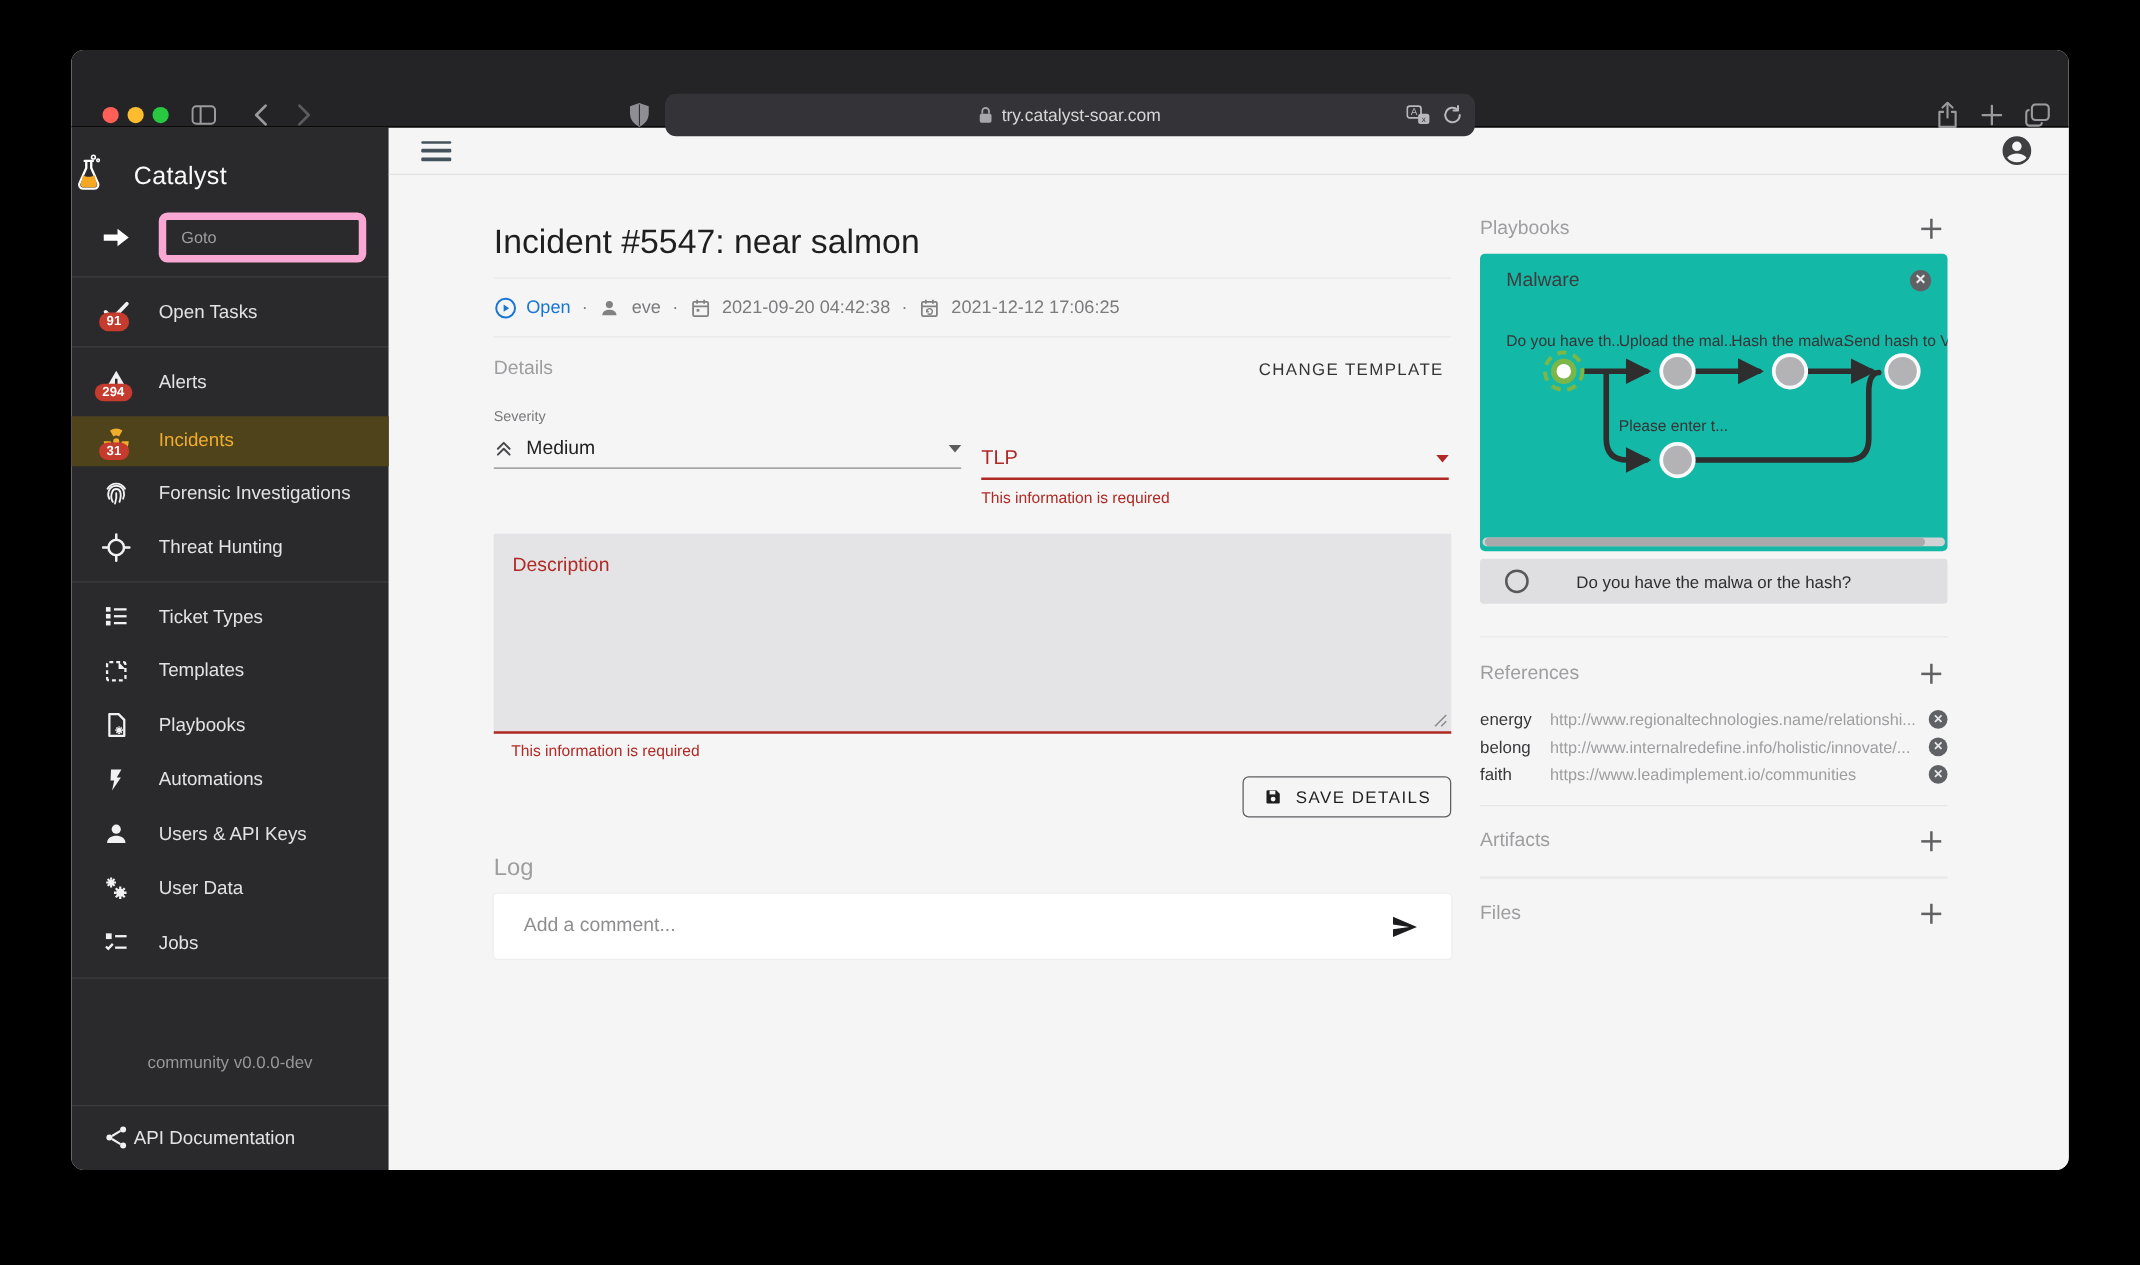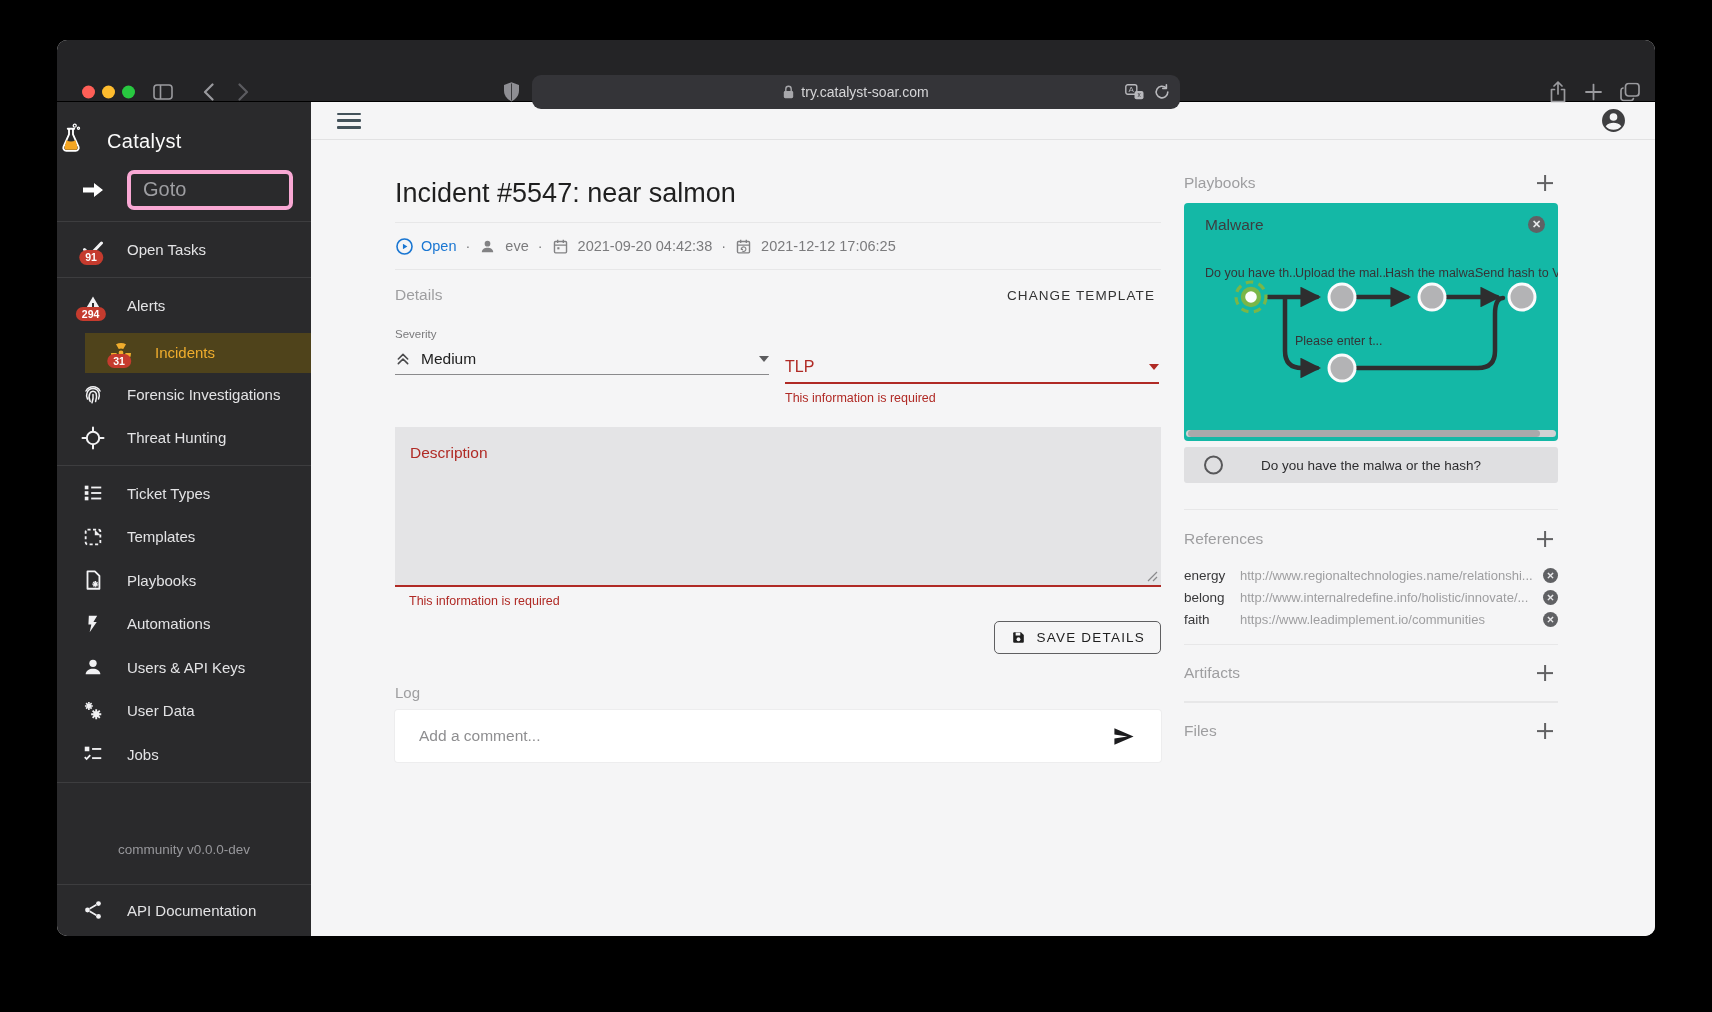--- a/index.html
+++ b/index.html
@@ -18,31 +18,31 @@
   .urlfield .lock { margin-right:7px; color:#a7a7ab; display:flex; }
   .urlright { position:absolute; right:10px; top:0; height:34px; display:flex; align-items:center; gap:10px; color:#b9b9bd; }
 
   
   .app { flex:1; display:flex; min-height:0; }
   .sidebar { width:254px; background:#2a2a2c; color:#ededee; display:flex; flex-direction:column; flex:0 0 254px; }
   .sdivider { height:1px; background:rgba(255,255,255,.09); flex:0 0 1px; }
   .brandrow { height:52px; display:flex; align-items:flex-end; gap:22px; }
   .brand { font-size:20px; color:#fafafa; letter-spacing:.3px; }
   .gotorow { height:62px; margin-top:6px; display:flex; align-items:center; padding-left:22px; gap:20px; }
-  .goto-input { width:166px; height:40px; background:transparent; border:4px solid #f9a8d4; border-radius:7px; color:#e8e8e8; font-size:20px; padding:0 12px; outline:none; }
+  .goto-input { width:166px; height:40px; background:transparent; border:6px solid #f9a8d4; border-radius:7px; color:#e8e8e8; font-size:13px; padding:0 12px; outline:none; }
   .goto-input::placeholder { color:#9e9ea2; }
   .navitem { height:56px; display:flex; align-items:center; padding-left:22px; gap:20px; font-size:15px; color:#e3e3e5; position:relative; cursor:pointer; }
   .navitem.h44 { height:44px; }
   .navitem.h40 { height:40px; }
   .icwrap { width:28px; height:28px; position:relative; display:flex; align-items:center; justify-content:center; color:#f1f1f3; flex:0 0 28px; }
   .badge { position:absolute; top:15px; left:50%; transform:translateX(-58%); background:#c53b2e; color:#fff; font-size:10.5px; border-radius:9px; padding:2px 6px; line-height:1; font-weight:bold; }
-  .navitem.active { background:#4f431b; color:#f0ad2d;margin-left:28px; }
+  .navitem.active { background:#4f431b; color:#f0ad2d; }
   .navitem.active .icwrap { color:#f0ad2d; }
   .version { text-align:center; color:#97979b; font-size:13.5px; }
-  .apirow { height:52px; display:flex; align-items:center; padding-left:22px; gap:20px; font-size:15px; color:#e3e3e5; cursor:pointer; }
+  .apirow { height:52px; display:flex; align-items:center; padding-left:22px; font-size:15px; color:#e3e3e5; cursor:pointer; }
 
   .main { flex:1; display:flex; flex-direction:column; background:#f5f5f6; min-width:0; }
   .appbar { height:38px; flex:0 0 38px; border-bottom:1px solid #e2e2e3; display:flex; align-items:center; justify-content:space-between; padding:0 28px 0 26px; }
   .hamb { width:24px; height:16px; display:flex; flex-direction:column; justify-content:space-between; cursor:pointer; }
   .hamb span { height:2.5px; background:#44535b; border-radius:1px; }
   .avatar { color:#3f3f41; display:flex; cursor:pointer; }
 
   .content { flex:1; display:flex; padding-left:84px; overflow:hidden; }
   .leftcol { width:766px; flex:0 0 766px; }
   .rightcol { width:374px; flex:0 0 374px; margin-left:23px; }
@@ -71,21 +71,21 @@
   .caret.redc { border-top-color:#b02a25; }
 
   .descbox { margin-top:22px; position:relative; height:160px; background:#e4e4e6; border-bottom:2px solid #b02a25; padding:17px 15px; cursor:text; }
   .desclabel { font-size:15.5px; color:#b02a25; }
   .grip { position:absolute; right:3px; bottom:3px; }
   .descerr { margin-top:7px; margin-left:14px; font-size:12.5px; color:#b02a25; }
 
   .saverow { margin-top:13px; display:flex; justify-content:flex-end; }
   .savebtn { display:flex; align-items:center; gap:10px; height:33px; padding:0 15px; border:1px solid #5f5f61; border-radius:5px; background:transparent; font-family:inherit; font-size:13.5px; letter-spacing:1.2px; color:#1f1f1f; cursor:pointer; }
 
-  .loglabel { margin-top:30px; font-size:15px; color:#9e9ea0; }
+  .loglabel { margin-top:30px; font-size:19px; color:#9e9ea0; }
   .commentbox { margin-top:9px; height:52px; background:#fff; border-radius:3px; display:flex; align-items:center; padding:0 24px; box-shadow:0 0 0 1px rgba(0,0,0,.03); }
   .commentbox input { flex:1; border:none; outline:none; font-size:15.5px; font-family:inherit; color:#333; background:transparent; }
   .commentbox input::placeholder { color:#8e8e90; }
   .sendbtn { border:none; background:none; cursor:pointer; color:#1c1c1e; display:flex; padding:2px; }
 
   
   .rc-head { margin-top:31px; height:24px; display:flex; align-items:center; justify-content:space-between; padding-right:2px; }
   .plus { width:22px; height:22px; border:none; background:none; cursor:pointer; position:relative; }
   .plus::before, .plus::after { content:""; position:absolute; background:#616163; left:50%; top:50%; }
   .plus::before { width:16px; height:1.8px; transform:translate(-50%,-50%); }

